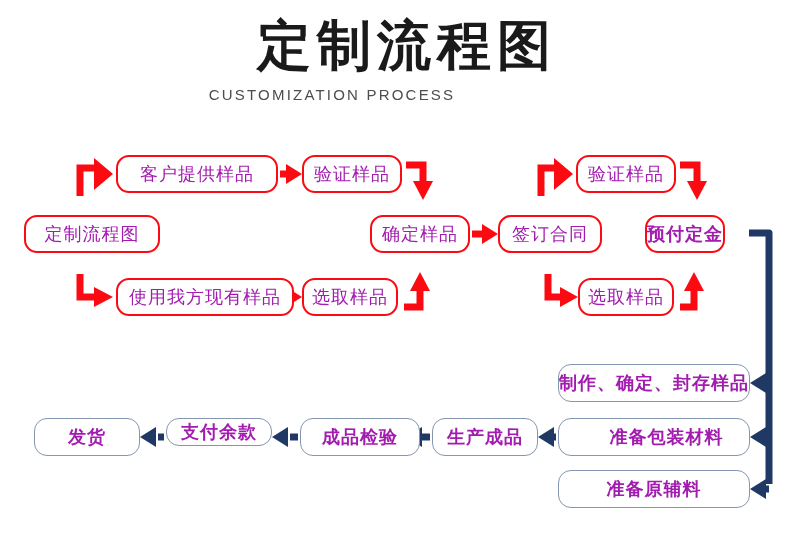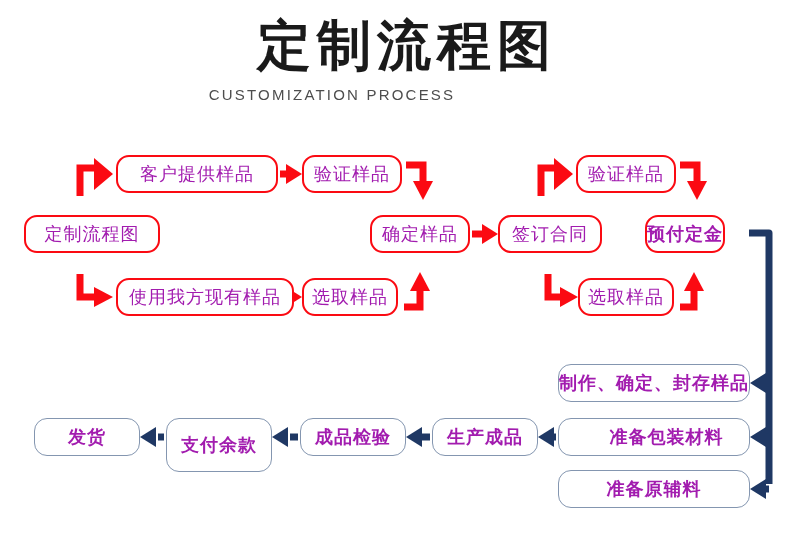--- a/index.html
+++ b/index.html
@@ -192,17 +192,17 @@
 
   <div class="box red" style="left:104px; top:278px; width:178px; height:38px;">使用我方现有样品</div>
   <div class="box red" style="left:290px; top:278px; width:96px;  height:38px;">选取样品</div>
   <div class="box red" style="left:566px; top:278px; width:96px;  height:38px;">选取样品</div>
 
   <div class="box blue" style="left:546px; top:364px; width:192px; height:38px;">制作、确定、封存样品</div>
   <div class="box blue" style="left:546px; top:418px; width:192px; height:38px;padding-left:25px;">准备包装材料</div>
   <div class="box blue" style="left:546px; top:470px; width:192px; height:38px;">准备原辅料</div>
 
   <div class="box blue" style="left:420px; top:418px; width:106px; height:38px;">生产成品</div>
-  <div class="box blue" style="left:288px; top:418px; width:106px; height:38px;">成品检验</div>
-  <div class="box blue" style="left:154px; top:418px; width:106px; height:54px;">支付余款</div>
+  <div class="box blue" style="left:288px; top:418px; width:120px; height:38px;">成品检验</div>
+  <div class="box blue" style="left:154px; top:418px; width:106px; height:28px;">支付余款</div>
   <div class="box blue" style="left:22px;  top:418px; width:106px; height:38px;">发货</div>
 
 </div>
 
 </body></html>

